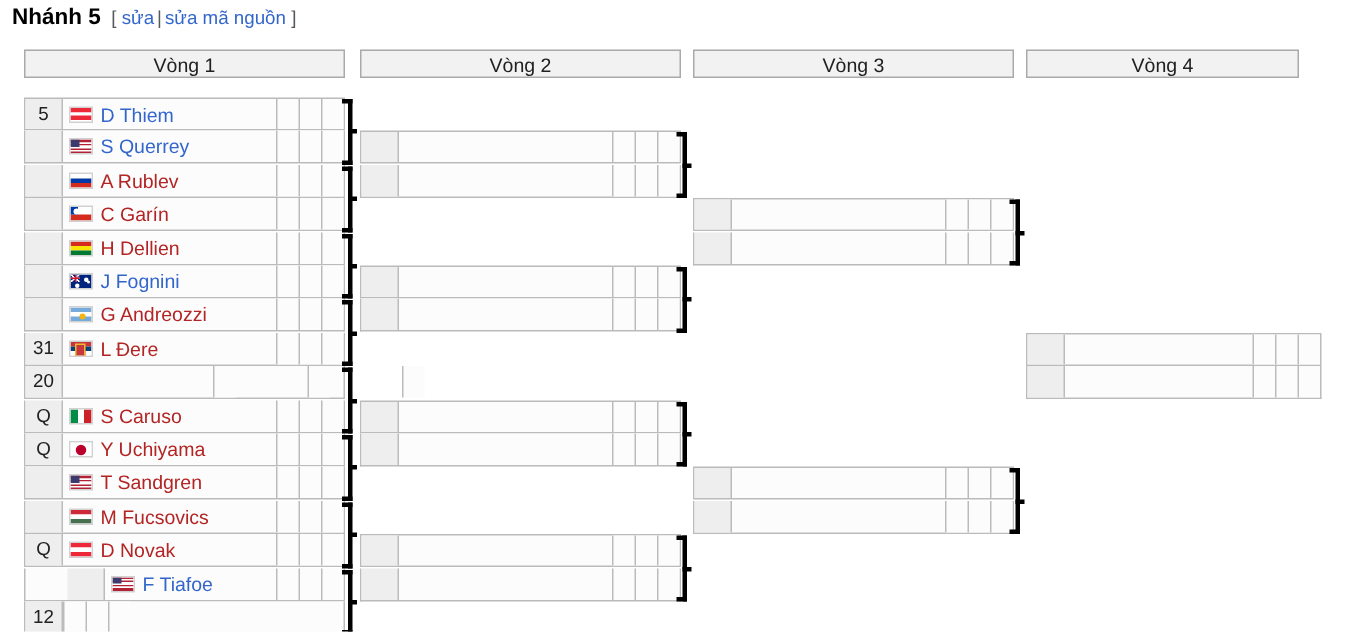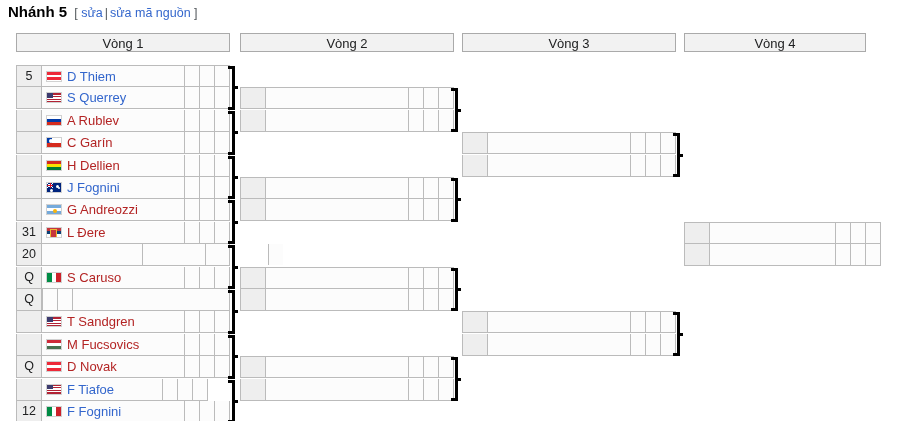--- a/index.html
+++ b/index.html
@@ -296,20 +296,27 @@
           <span class="fv" style="left:66.6%;width:33.4%;background:#CD212A"></span>
         </span>
         <a class="pname red" href="#">S Caruso</a>
       </div>
       <div class="sc"></div>
       <div class="sc"></div>
       <div class="sc"></div>
     </div>
     <div class="cell" style="left: 16px; top: 289px; width: 214px;">
       <div class="seed">Q</div>
+      <div class="player">
+        <span class="flag">
+          <span class="fs" style="top:0;height:100%;background:#ffffff"></span>
+          <span style="position:absolute;left:50%;top:50%;transform:translate(-50%,-50%);width:7px;height:7px;background:#BC002D;border-radius:50%"></span>
+        </span>
+        <a class="pname red" href="#">Y Uchiyama</a>
+      </div>
       <div class="sc"></div>
       <div class="sc"></div>
       <div class="sc"></div>
     </div>
     <div class="cell" style="left: 16px; top: 311.4px; width: 214px;">
       <div class="seed"></div>
       <div class="player">
         <span class="flag">
           <span class="fs" style="top:0%;height:14.3%;background:#B22234"></span>
           <span class="fs" style="top:14.3%;height:14.3%;background:#ffffff"></span>
@@ -347,49 +354,41 @@
           <span class="fs" style="top:0%;height:33.4%;background:#ED2939"></span>
           <span class="fs" style="top:33.4%;height:33.2%;background:#ffffff"></span>
           <span class="fs" style="top:66.6%;height:33.4%;background:#ED2939"></span>
         </span>
         <a class="pname red" href="#">D Novak</a>
       </div>
       <div class="sc"></div>
       <div class="sc"></div>
       <div class="sc"></div>
     </div>
-    <div class="cell" style="left: 16px; top: 378.6px; width: 192px;">
+    <div class="cell" style="left: 16px; top: 378.6px; width: 214px; padding-left: 28px;">
       <div class="seed"></div>
       <div class="player">
         <span class="flag">
           <span class="fs" style="top:0%;height:14.3%;background:#B22234"></span>
           <span class="fs" style="top:14.3%;height:14.3%;background:#ffffff"></span>
           <span class="fs" style="top:28.6%;height:14.3%;background:#B22234"></span>
           <span class="fs" style="top:42.9%;height:14.3%;background:#ffffff"></span>
           <span class="fs" style="top:57.2%;height:14.3%;background:#B22234"></span>
           <span class="fs" style="top:71.5%;height:14.3%;background:#ffffff"></span>
           <span class="fs" style="top:85.8%;height:14.2%;background:#B22234"></span>
           <span class="fv" style="left:0;width:42%;top:0;height:54%;background:#3C3B6E"></span>
         </span>
         <a class="pname blue" href="#">F Tiafoe</a>
       </div>
       <div class="sc"></div>
       <div class="sc"></div>
       <div class="sc"></div>
     </div>
     <div class="cell" style="left: 16px; top: 401px; width: 214px;">
       <div class="seed">12</div>
-      <div class="player">
-        <span class="flag">
-          <span class="fv" style="left:0%;width:33.4%;background:#008C45"></span>
-          <span class="fv" style="left:33.4%;width:33.2%;background:#ffffff"></span>
-          <span class="fv" style="left:66.6%;width:33.4%;background:#CD212A"></span>
-        </span>
-        <a class="pname blue" href="#">F Fognini</a>
-      </div>
       <div class="sc"></div>
       <div class="sc"></div>
       <div class="sc"></div>
     </div>
     <div class="cell first" style="left: 240px; top: 87.4px; width: 214px;">
       <div class="seed"></div>
       <div class="player"></div>
       <div class="sc"></div>
       <div class="sc"></div>
       <div class="sc"></div>

